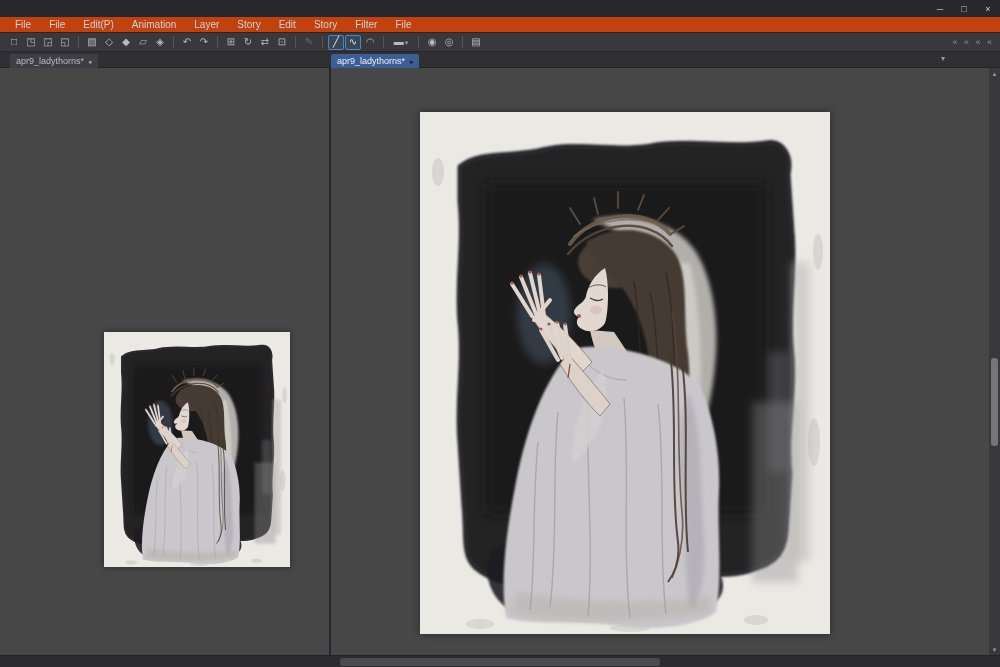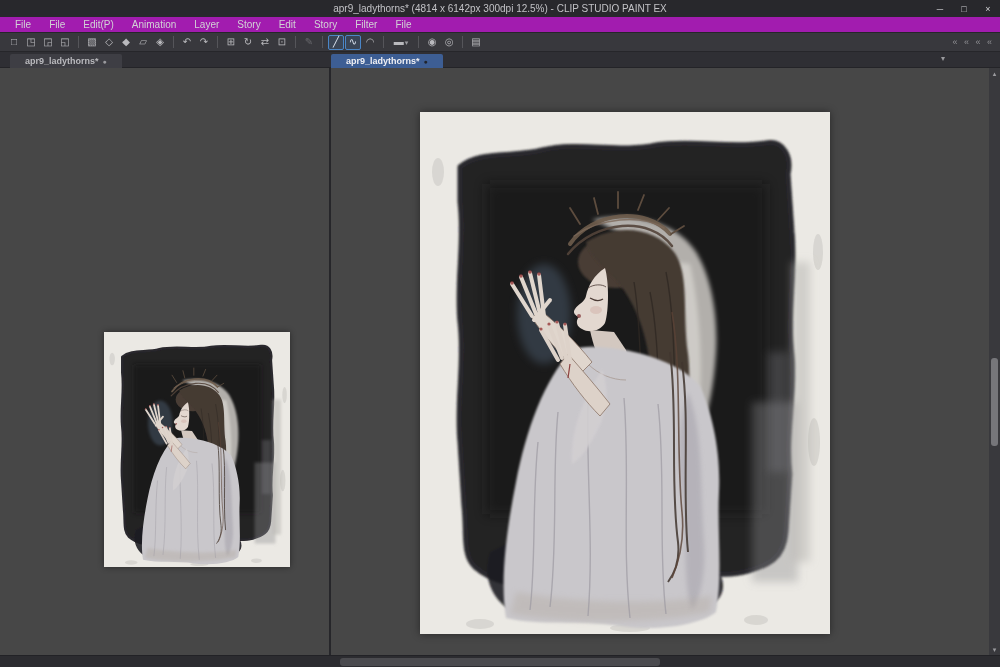--- a/index.html
+++ b/index.html
@@ -7,37 +7,37 @@
   body { background:#2a2a2e; font-family:"Liberation Sans", sans-serif; }
   .window { width:1000px; height:667px; display:flex; flex-direction:column; }
 
   
   .titlebar { height:17px; background:#28282c; position:relative; display:flex; align-items:center; flex:0 0 auto; }
   .title { position:absolute; left:0; right:0; text-align:center; font-size:10px; color:#c2c2c6; white-space:nowrap; }
   .win-controls { margin-left:auto; display:flex; z-index:2; }
   .win-btn { width:24px; height:17px; display:flex; align-items:center; justify-content:center; font-size:9px; color:#cfcfd3; background:none; border:none; cursor:default; }
 
   
-  .menubar { height:16px; background:#a21caf; display:flex; align-items:center; padding-left:6px; border-bottom:1px solid #26262a; flex:0 0 auto; }
+  .menubar { height:16px; background:#c2410c; display:flex; align-items:center; padding-left:6px; border-bottom:1px solid #26262a; flex:0 0 auto; }
   .menu-item { font-size:10px; color:#d2d2d6; padding:0 9px; height:100%; display:flex; align-items:center; background:none; border:none; }
 
   
   .toolbar { height:19px; background:#38383d; display:flex; align-items:center; padding:0 6px; border-bottom:1px solid #26262a; position:relative; flex:0 0 auto; }
   .toolbar-icons { display:flex; align-items:center; gap:1px; }
   .tbtn { width:16px; height:15px; display:flex; align-items:center; justify-content:center; font-size:10px; line-height:1; color:#b9b9bd; background:transparent; border:1px solid transparent; border-radius:2px; }
   .tbtn.wide { width:24px; }
   .tbtn.active { border-color:#4a86c8; background:rgba(74,134,200,0.18); color:#dfe8f4; }
   .tbtn.disabled { opacity:0.35; }
   .tbtn .chev { font-size:7px; margin-left:1px; color:#9a9a9e; }
   .tsep { width:1px; height:12px; background:#55555a; margin:0 4px; }
   .collapse { position:absolute; right:6px; top:0; bottom:0; display:flex; align-items:center; color:#909094; font-size:9px; letter-spacing:2px; }
 
   
   .tabbar { height:16px; background:#2f2f34; position:relative; border-bottom:1px solid #242428; flex:0 0 auto; }
-  .tab { position:absolute; top:2px; height:14px; display:flex; align-items:center; gap:4px; padding:0 15px; font-size:9px; border-radius:2px 2px 0 0; border:none;font-weight:bold; }
+  .tab { position:absolute; top:2px; height:14px; display:flex; align-items:center; gap:4px; padding:0 6px; font-size:9px; border-radius:2px 2px 0 0; border:none; }
   .tab-left { left:10px; background:#3e3e44; color:#b9b9bd; }
   .tab-right { left:331px; background:#3d5e94; color:#f0f0f4; }
   .tab-dot { font-size:7px; line-height:1; }
   .tab-left .tab-dot { color:#9a9a9e; }
   .tab-right .tab-dot { color:#20242c; }
   .tab-chevron { position:absolute; right:55px; top:2px; color:#9a9a9e; font-size:8px; background:none; border:none; }
 
   
   .workspace { flex:1 1 auto; position:relative; background:#3e3e42; overflow:hidden; }
   .pane-left  { position:absolute; left:0; top:0; bottom:0; width:329px; background:#474747; }
@@ -188,21 +188,20 @@
         <path d="M262,250 C270,310 262,380 268,440"></path>
       </g>
       <path d="M252,200 C262,260 256,340 262,400 C265,430 258,452 252,466" stroke="#5a4236" stroke-width="1.6" fill="none" opacity="0.8"></path>
     </symbol>
   </defs>
 </svg>
 
 <div class="window">
 
   <div class="titlebar">
-    <div class="title">apr9_ladythorns* (4814 x 6142px 300dpi 12.5%) - CLIP STUDIO PAINT EX</div>
     <div class="win-controls">
       <button class="win-btn">
           <span>─</span>
         </button>
       <button class="win-btn">
           <span>□</span>
         </button>
       <button class="win-btn">
           <span>×</span>
         </button>

